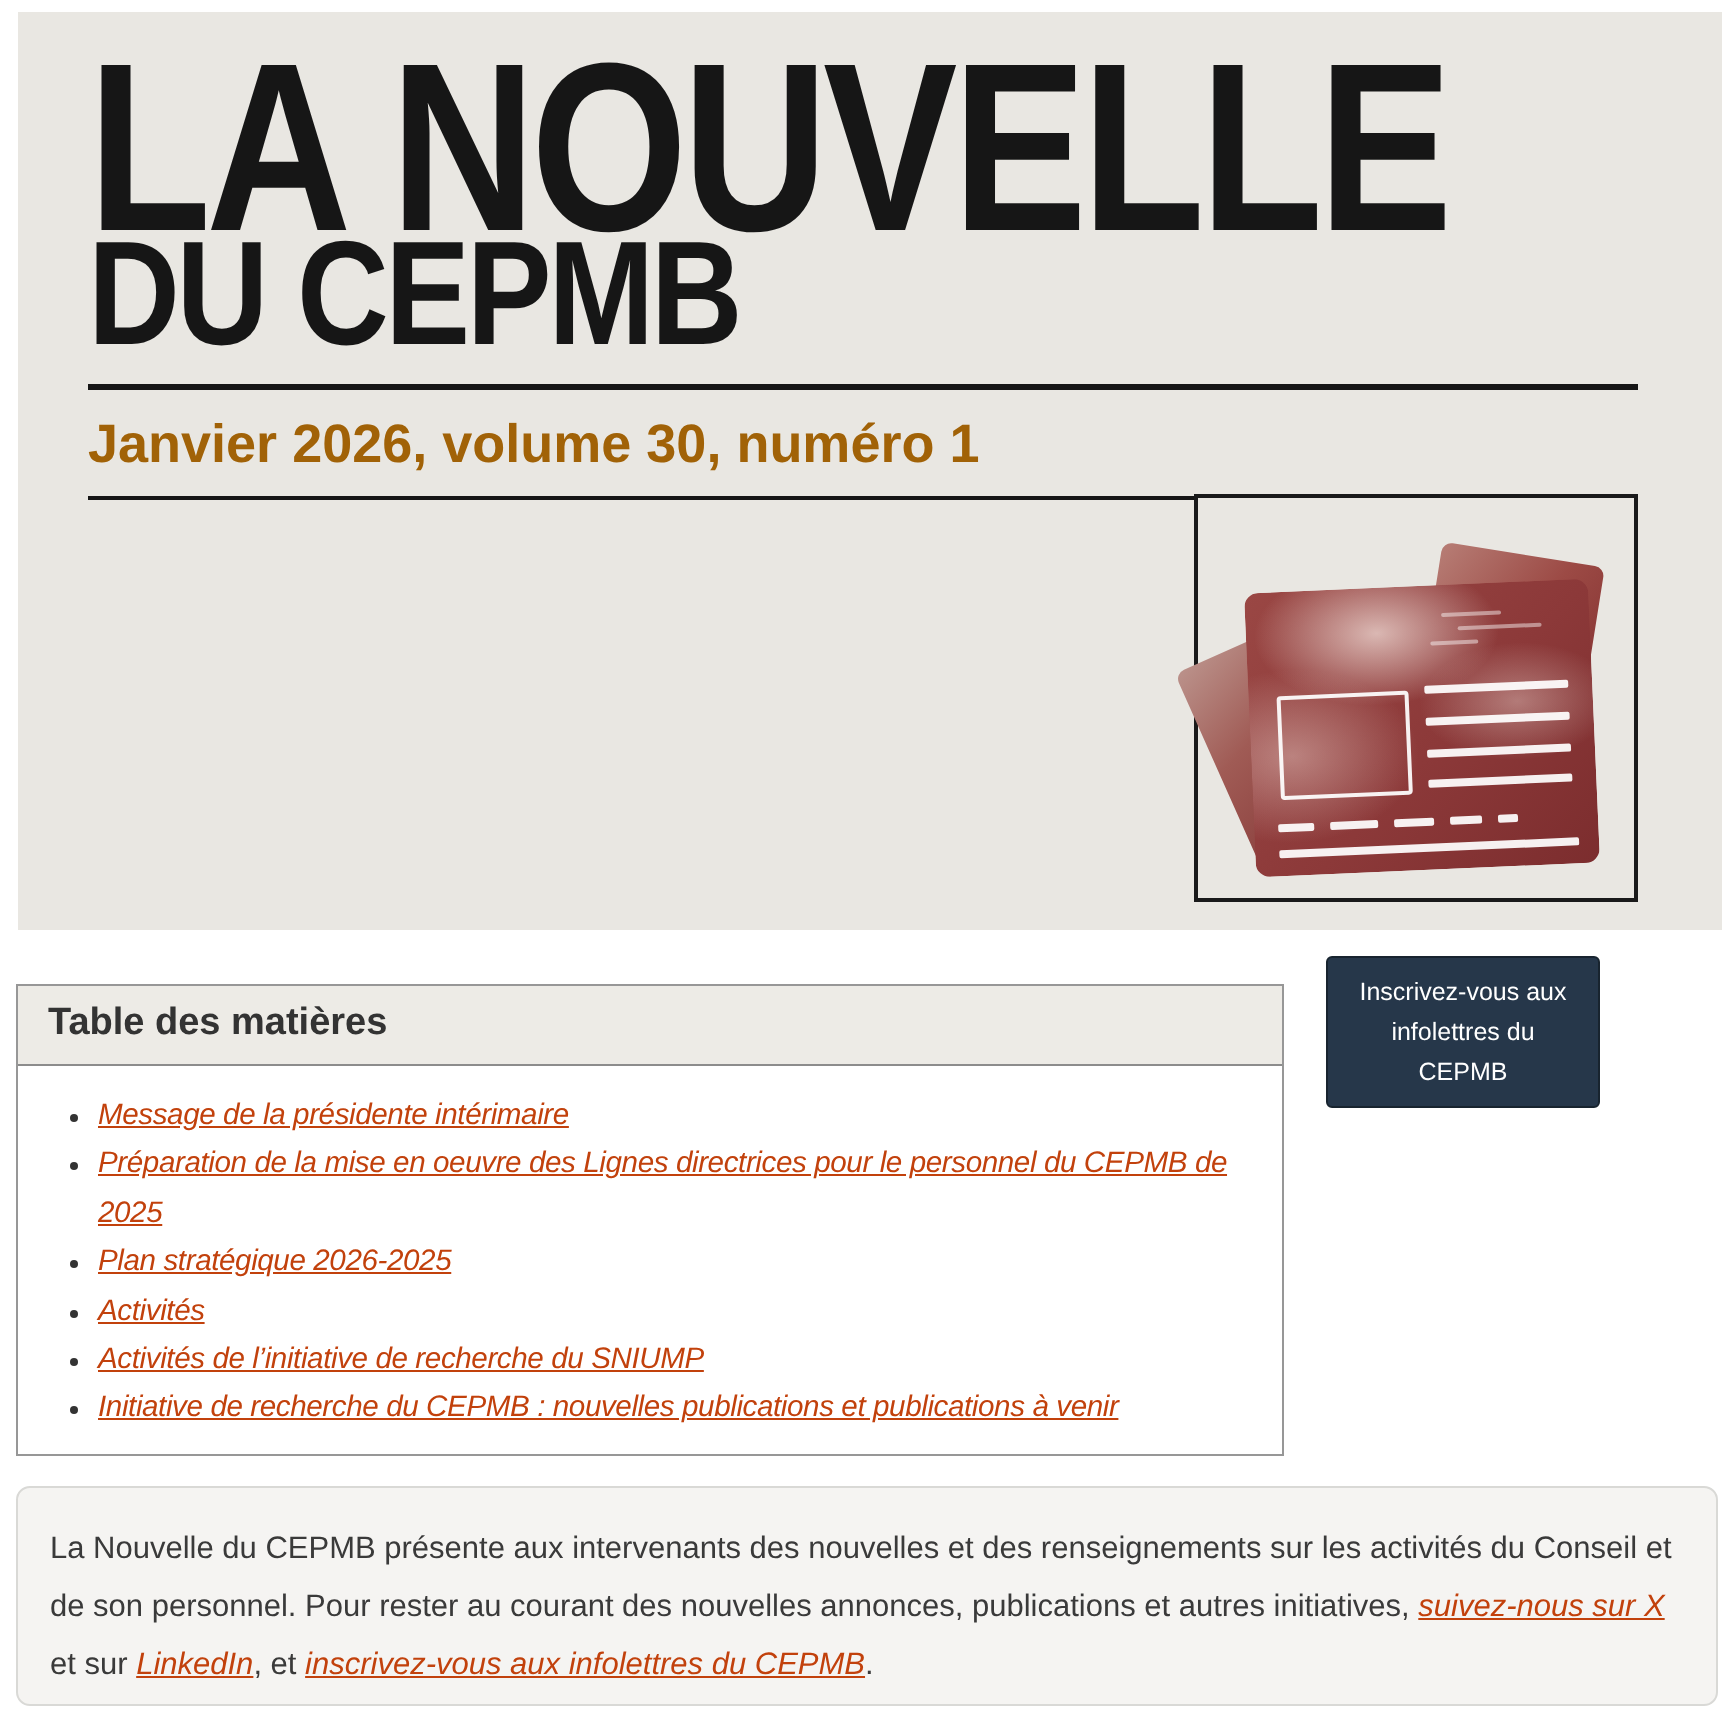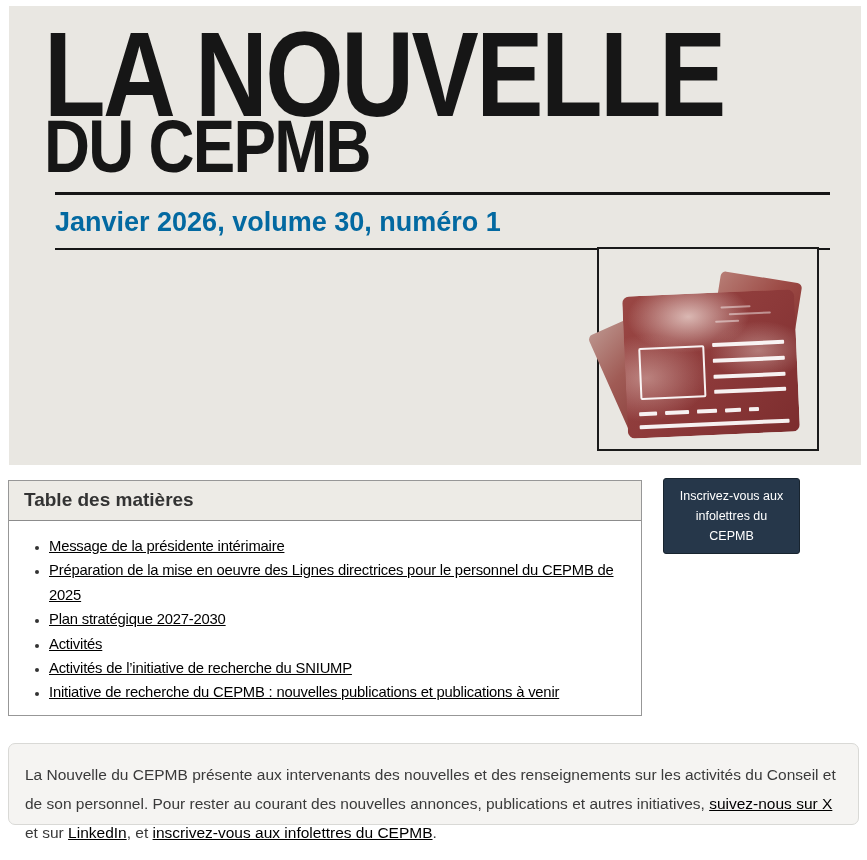--- a/index.html
+++ b/index.html
@@ -19,24 +19,24 @@
     letter-spacing:-3px;white-space:nowrap;
     transform:scaleX(0.84);transform-origin:0 0;
   }
   .title2{
     position:absolute;left:35px;top:104px;margin:0;
     font-size:74px;line-height:1;font-weight:bold;color:#161616;
     letter-spacing:-2px;white-space:nowrap;
     transform:scaleX(0.86);transform-origin:0 0;
   }
   .issue-bar{
-    position:absolute;left:46px;top:186px;width:775px;
+    position:absolute;left:35px;top:186px;width:775px;
     border-top:3px solid #161616;border-bottom:2px solid #161616;
     padding:12px 0 10px 0;
-    font-size:27px;font-weight:600;color:#0369a1;letter-spacing:0;
+    font-size:27px;font-weight:600;color:#a16207;letter-spacing:0;
   }
   
   .hero-frame{
     position:absolute;left:588px;top:241px;width:218px;height:200px;
     border:2px solid #1a1a1a;background:#e9e7e2;
   }
   .hero-art{position:absolute;inset:0;}
   .card{position:absolute;border-radius:5px;}
   .back-card-left{
     left:8px;top:68px;width:74px;height:112px;
@@ -58,45 +58,45 @@
       linear-gradient(135deg,#9a4744 0%,#8c3939 55%,#7c2d2e 100%);
   }
   .wl{position:absolute;background:rgba(255,255,255,.93);height:3.5px;border-radius:1px;}
   .w-square{
     position:absolute;left:14px;top:52px;width:62px;height:48px;
     border:2.5px solid rgba(255,255,255,.93);border-radius:2px;
   }
   .noise{position:absolute;background:rgba(255,255,255,.45);height:1.5px;border-radius:1px;}
   
   .toc{
-    position:absolute;left:8px;top:480px;width:634px;height:236px;
+    position:absolute;left:8px;top:492px;width:634px;height:236px;
     background:#ffffff;border:1px solid #979797;box-sizing:border-box;
   }
   .toc-header{
     background:#edebe6;border-bottom:1px solid #8c8c8c;
     font-size:19px;font-weight:bold;color:#333333;
     padding:8px 15px 9px 15px;
   }
   .toc ul{margin:13px 0 0 0;padding:0 8px 0 40px;}
   .toc li{
     font-size:14.8px;line-height:24.4px;color:#333;
     letter-spacing:-0.2px;margin:0;
   }
   .toc li::marker{color:#333;font-size:12px;}
-  a.lnk{color:#000000;text-decoration:underline;cursor:pointer;}
+  a.lnk{color:#c2410c;text-decoration:underline;cursor:pointer;font-style:italic;}
   
   .subscribe-btn{
     position:absolute;left:663px;top:478px;width:137px;box-sizing:border-box;
     background:#26374a;border:1px solid #18242f;border-radius:3px;
     color:#ffffff;font-size:12.5px;line-height:1.6;text-align:center;
     padding:7px 10px;cursor:pointer;display:block;text-decoration:none;
   }
   
   .about{
-    position:absolute;left:8px;top:743px;width:851px;height:82px;box-sizing:border-box;
+    position:absolute;left:8px;top:743px;width:851px;height:110px;box-sizing:border-box;
     background:#f5f4f2;border:1px solid #d9d9d6;border-radius:7px;
     padding:16px 16px;
   }
   .about p{
     margin:0;font-size:15.5px;line-height:29px;color:#3a3a3a;
   }
 </style>
 </head>
 <body>
 
@@ -127,21 +127,21 @@
       </div>
     </div>
   </div>
 </div>
 
 <section class="toc">
   <div class="toc-header">Table des matières</div>
   <ul>
     <li><a class="lnk">Message de la présidente intérimaire</a></li>
     <li><a class="lnk">Préparation de la mise en oeuvre des Lignes directrices pour le personnel du CEPMB de 2025</a></li>
-    <li><a class="lnk">Plan stratégique 2027-2030</a></li>
+    <li><a class="lnk">Plan stratégique 2026-2025</a></li>
     <li><a class="lnk">Activités</a></li>
     <li><a class="lnk">Activités de l’initiative de recherche du SNIUMP</a></li>
     <li><a class="lnk">Initiative de recherche du CEPMB : nouvelles publications et publications à venir</a></li>
   </ul>
 </section>
 
 <a class="subscribe-btn">Inscrivez-vous aux infolettres du CEPMB</a>
 
 <section class="about">
   <p><span>La Nouvelle du CEPMB présente aux intervenants des nouvelles et des renseignements sur les activités du Conseil et de son personnel. Pour rester au courant des nouvelles annonces, publications et autres initiatives, </span><a class="lnk">suivez-nous sur X</a><span> et sur </span><a class="lnk">LinkedIn</a><span>, et </span><a class="lnk">inscrivez-vous aux infolettres du CEPMB</a><span>.</span></p>

